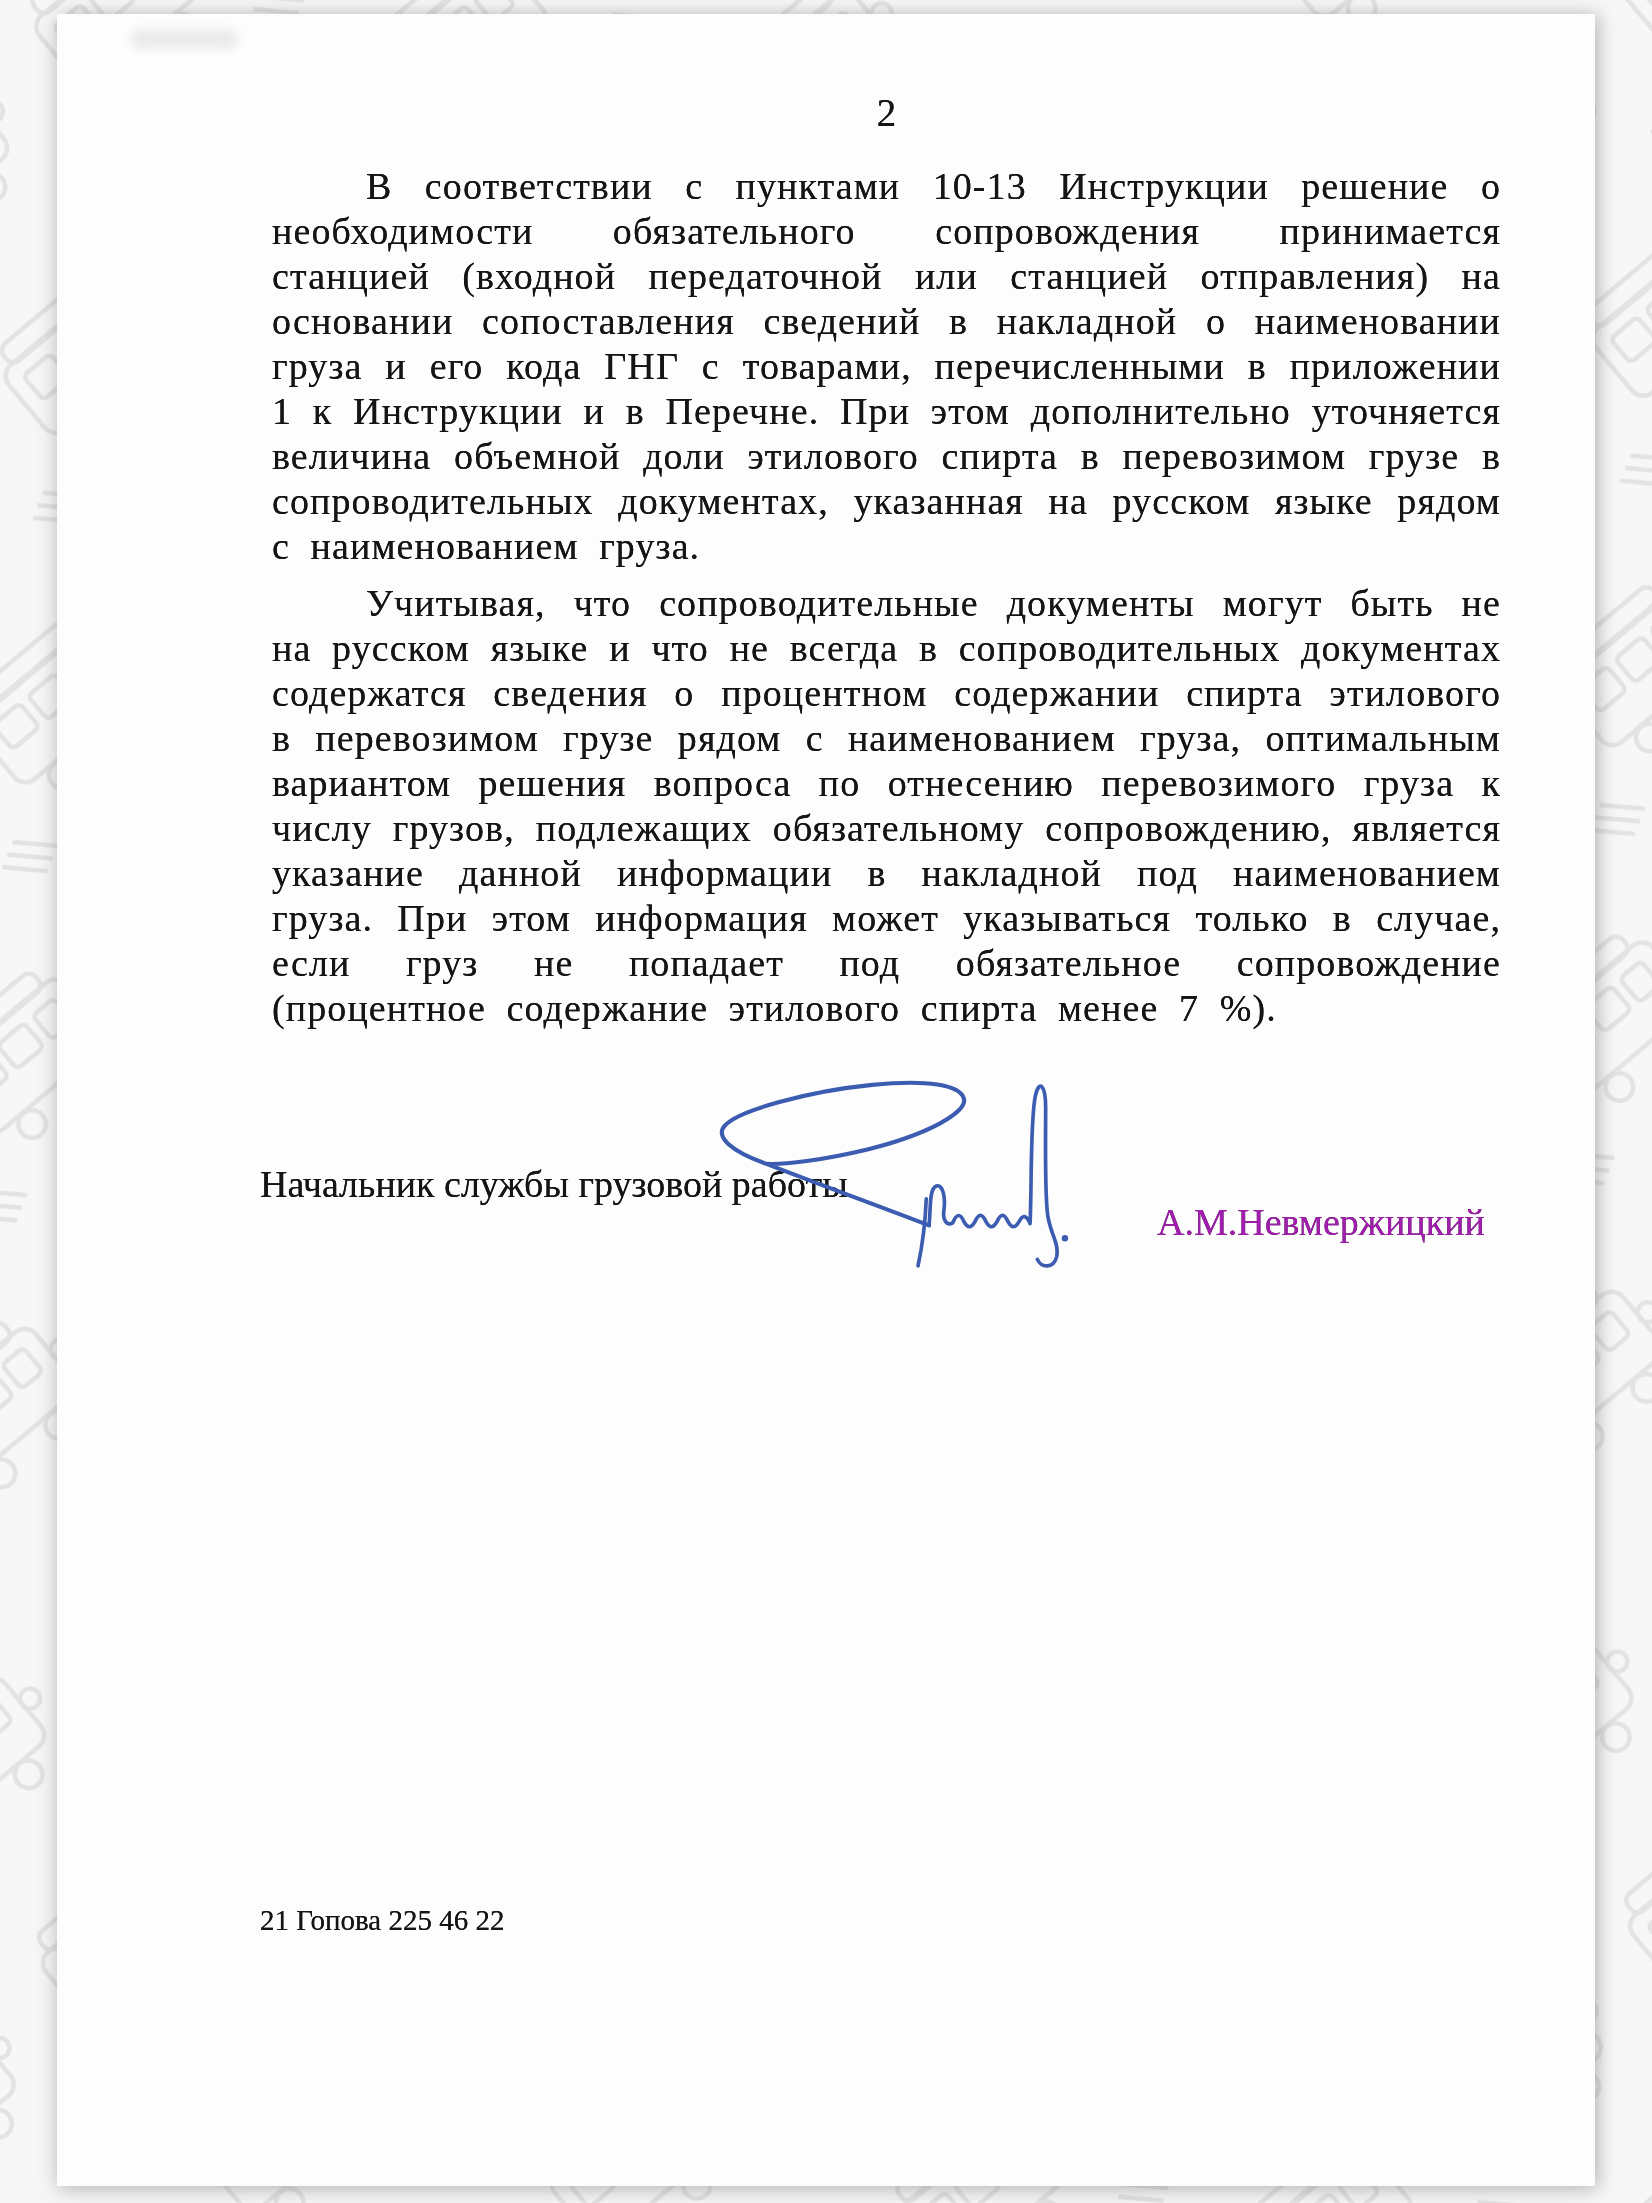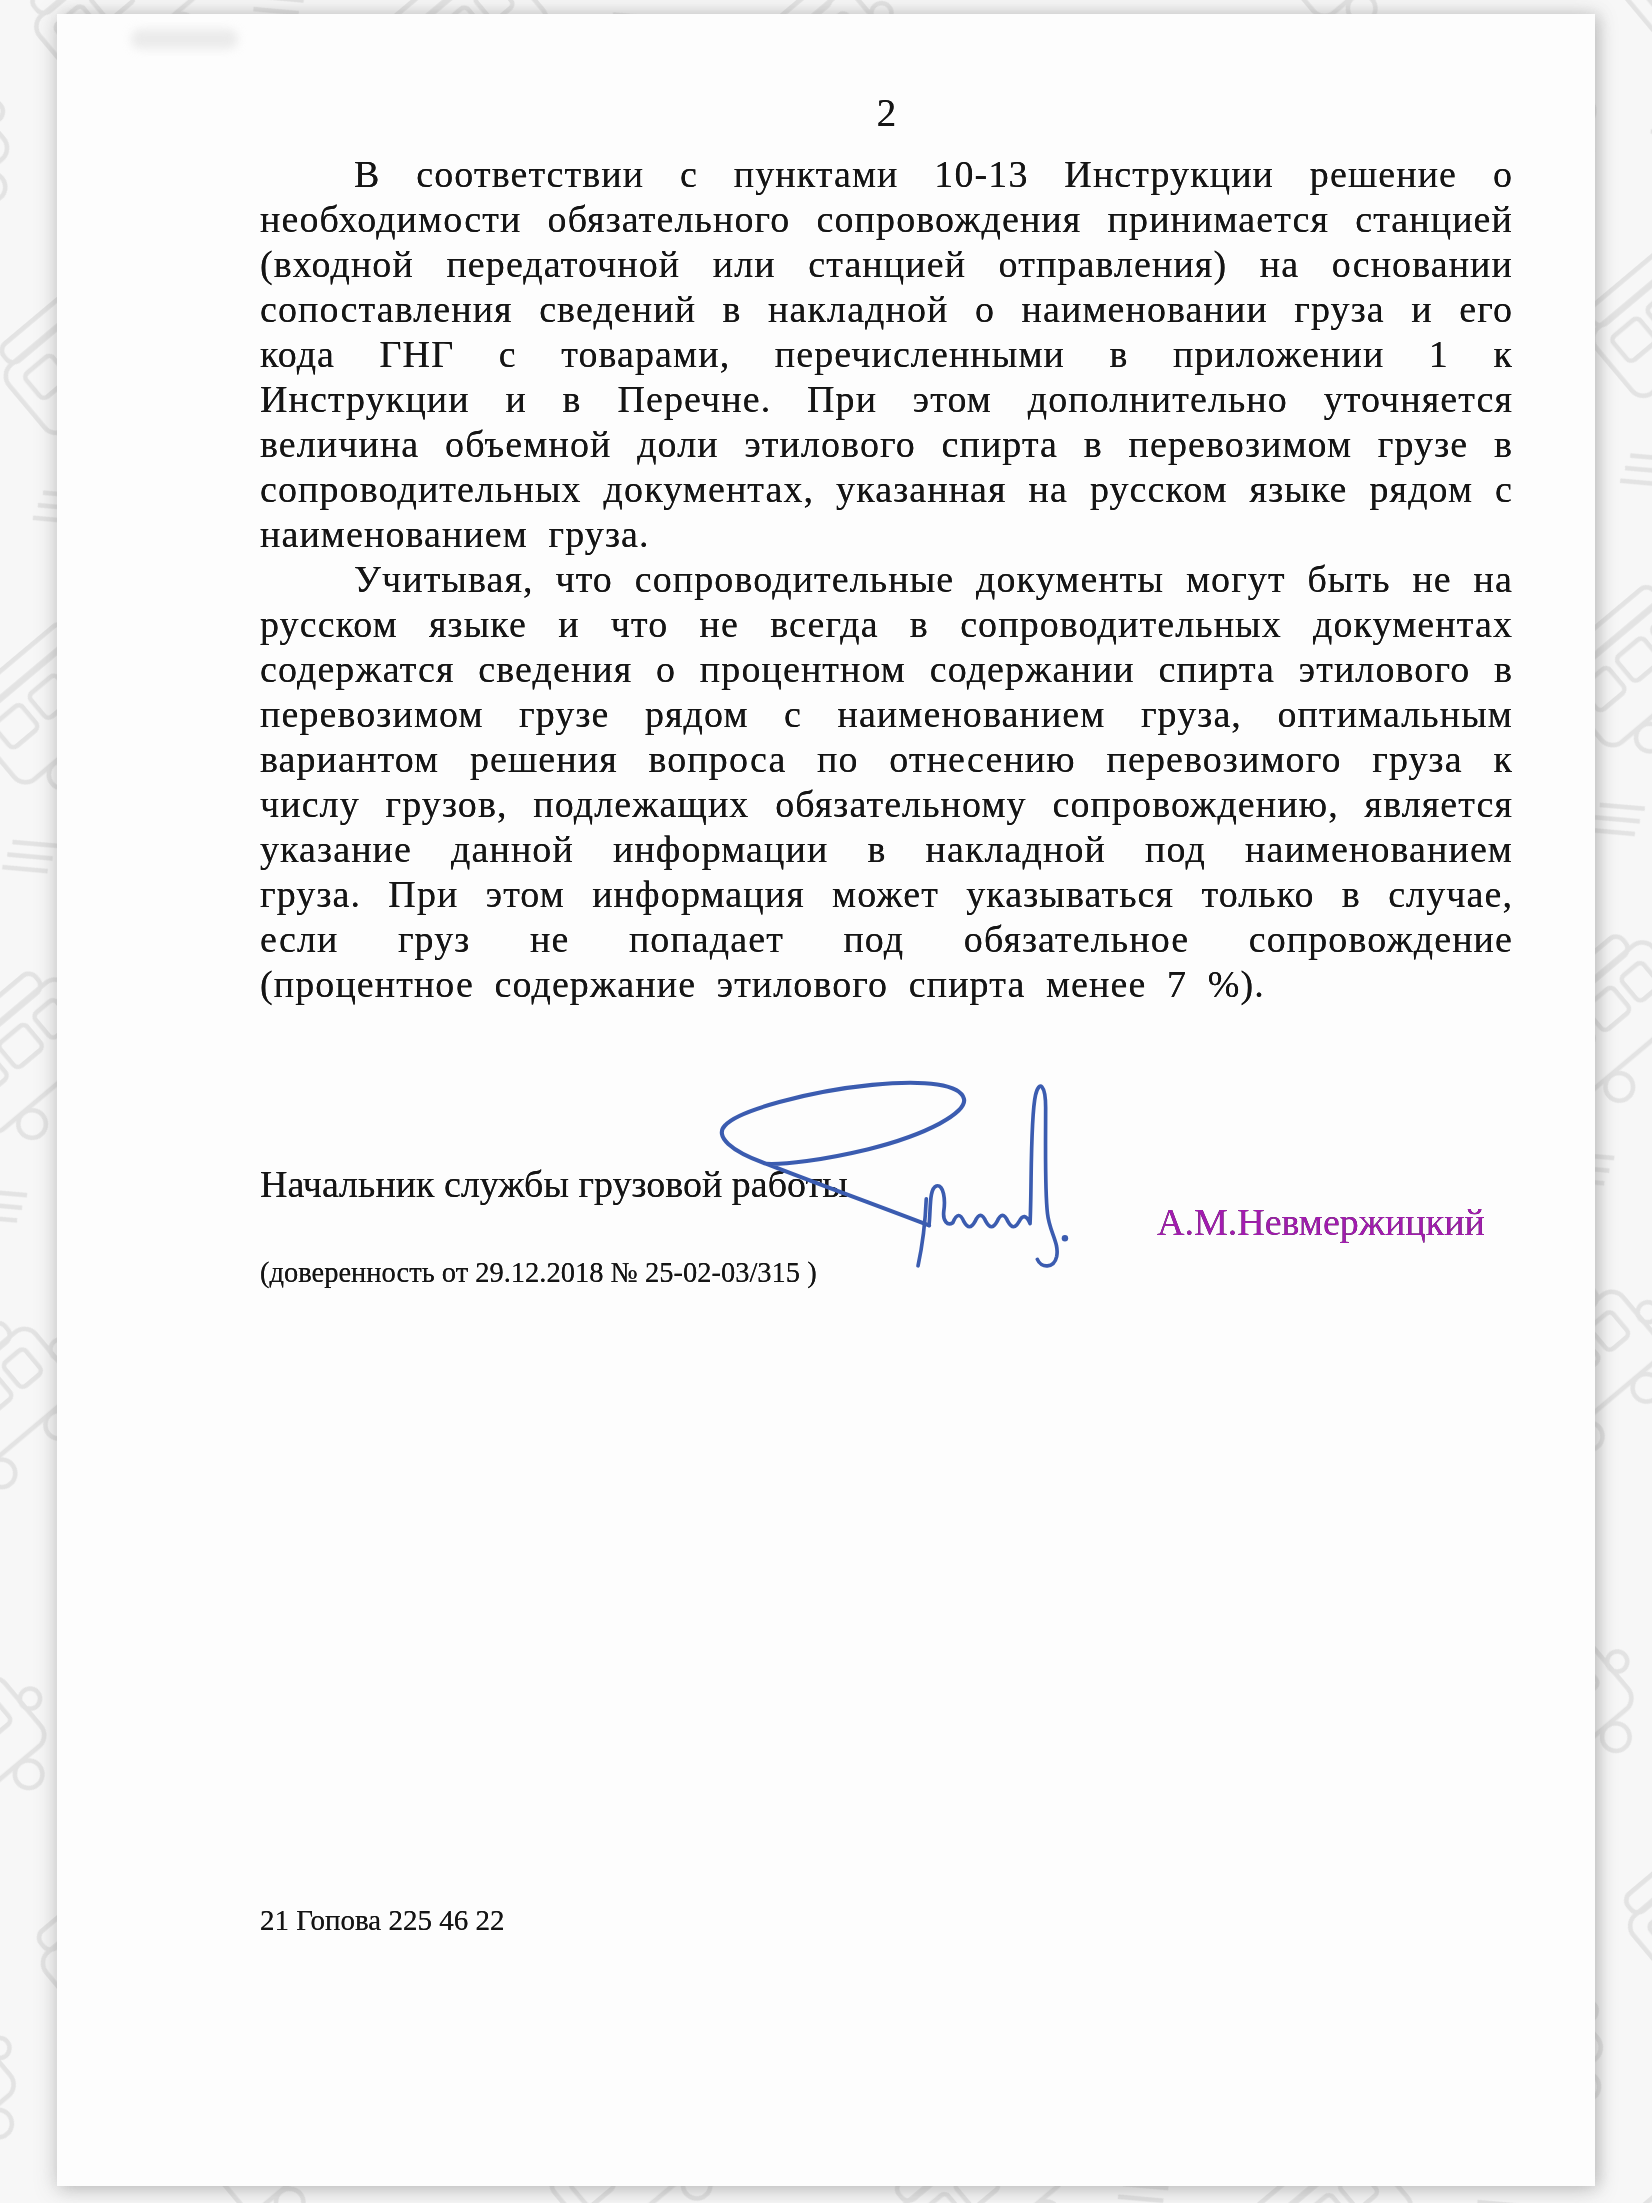--- a/index.html
+++ b/index.html
@@ -42,21 +42,21 @@
   .letter-body {
     position: absolute;
     left: 203px; top: 138px;
     width: 1253px;
     color: #151515;
     font-size: 38px;
     line-height: 45px;
     text-shadow: 0 0 0.6px #151515;
   }
   .para {
-    margin: 0;
+    margin: 12px;
     text-indent: 94px;
     text-align: justify;
     letter-spacing: 1.1px;
     word-spacing: 10px;
   }
   .signoff-position {
     position: absolute;
     left: 203px; top: 1150px;
     color: #151515;
     font-size: 38px;
@@ -130,21 +130,20 @@
 
   <div class="letter-body">
     <p class="para">В соответствии с пунктами 10-13 Инструкции решение о необходимости обязательного сопровождения принимается станцией (входной передаточной или станцией отправления) на основании сопоставления сведений в накладной о наименовании груза и его кода ГНГ с товарами, перечисленными в приложении 1 к Инструкции и в Перечне. При этом дополнительно уточняется величина объемной доли этилового спирта в перевозимом грузе в сопроводительных документах, указанная на русском языке рядом с наименованием груза.</p>
     <p class="para">Учитывая, что сопроводительные документы могут быть не на русском языке и что не всегда в сопроводительных документах содержатся сведения о процентном содержании спирта этилового в перевозимом грузе рядом с наименованием груза, оптимальным вариантом решения вопроса по отнесению перевозимого груза к числу грузов, подлежащих обязательному сопровождению, является указание данной информации в накладной под наименованием груза. При этом информация может указываться только в случае, если груз не попадает под обязательное сопровождение (процентное содержание этилового спирта менее 7 %).</p>
   </div>
 
   <div class="signoff-position">
     <div>Начальник службы грузовой работы</div>
   </div>
 
-  <div class="poa-note">(доверенность от 29.12.2018 № 25-02-03/315 )</div>
 
   <div class="signer-name">А.М.Невмержицкий</div>
 
   <div class="executor-footer">21 Гопова 225 46 22</div>
 </div>
 
 <svg class="signature-svg" viewBox="830 1180 440 250" aria-hidden="true">
   <g stroke="#3b5cb0" fill="none" stroke-linecap="round" stroke-linejoin="round">
 
     <path stroke-width="4.5" d="M 897 1282

